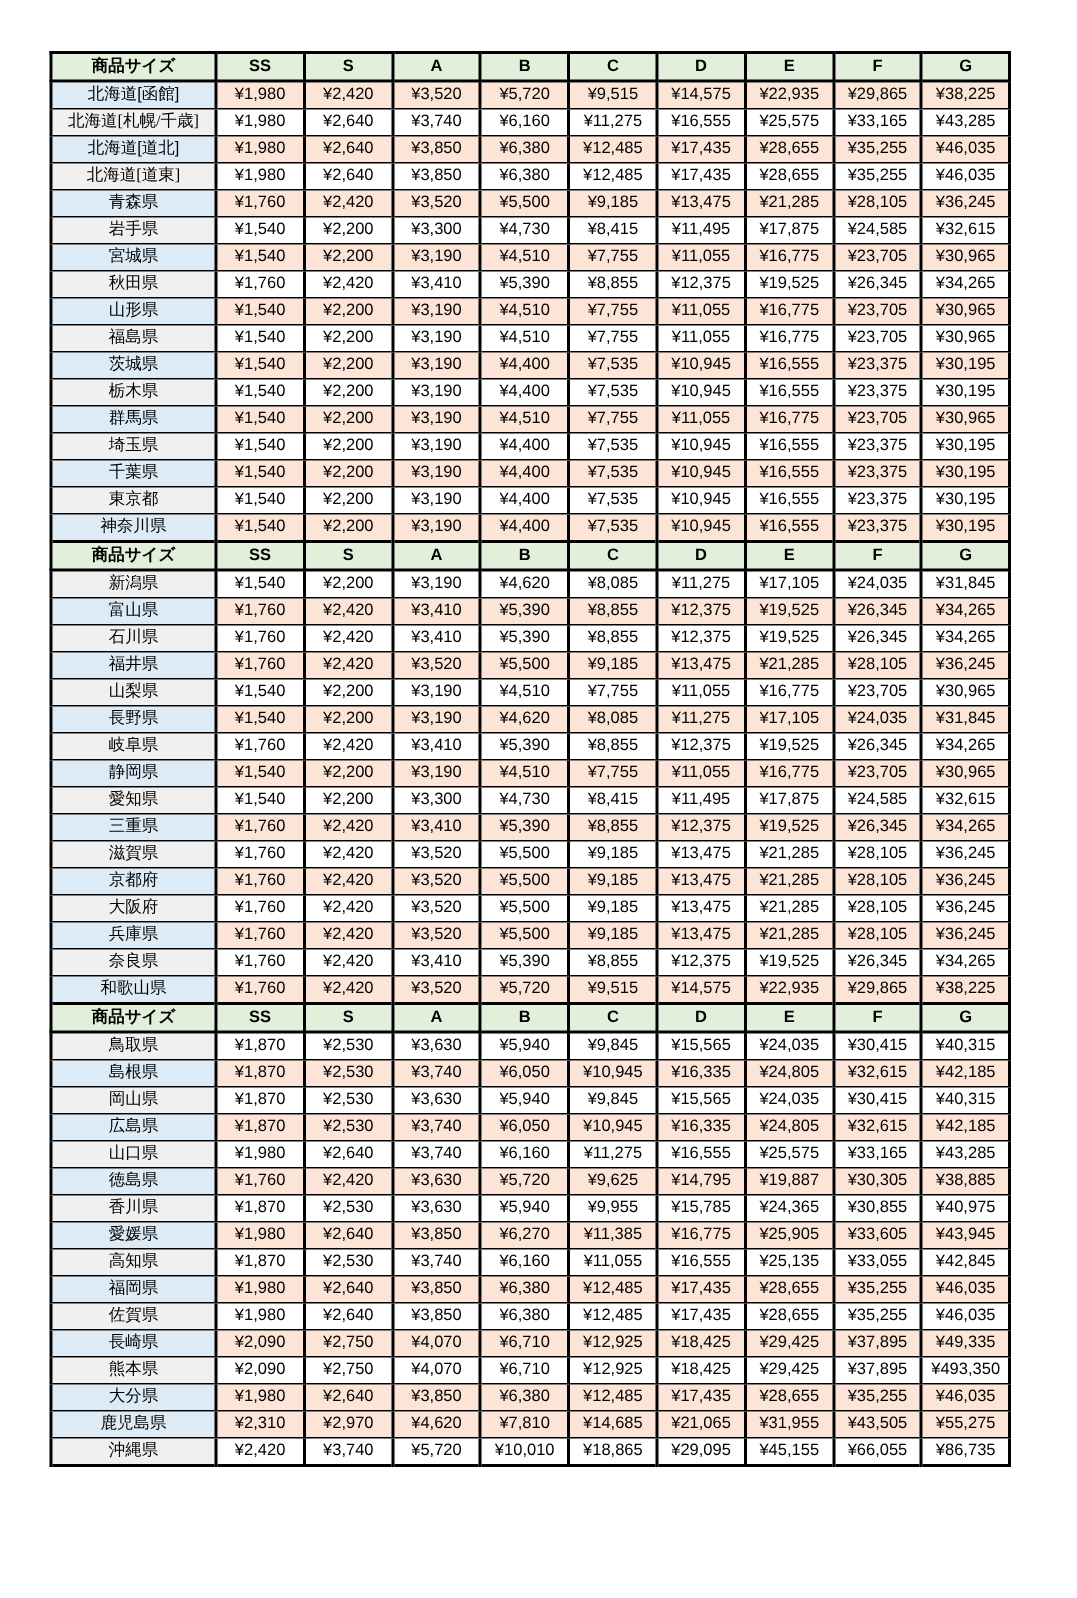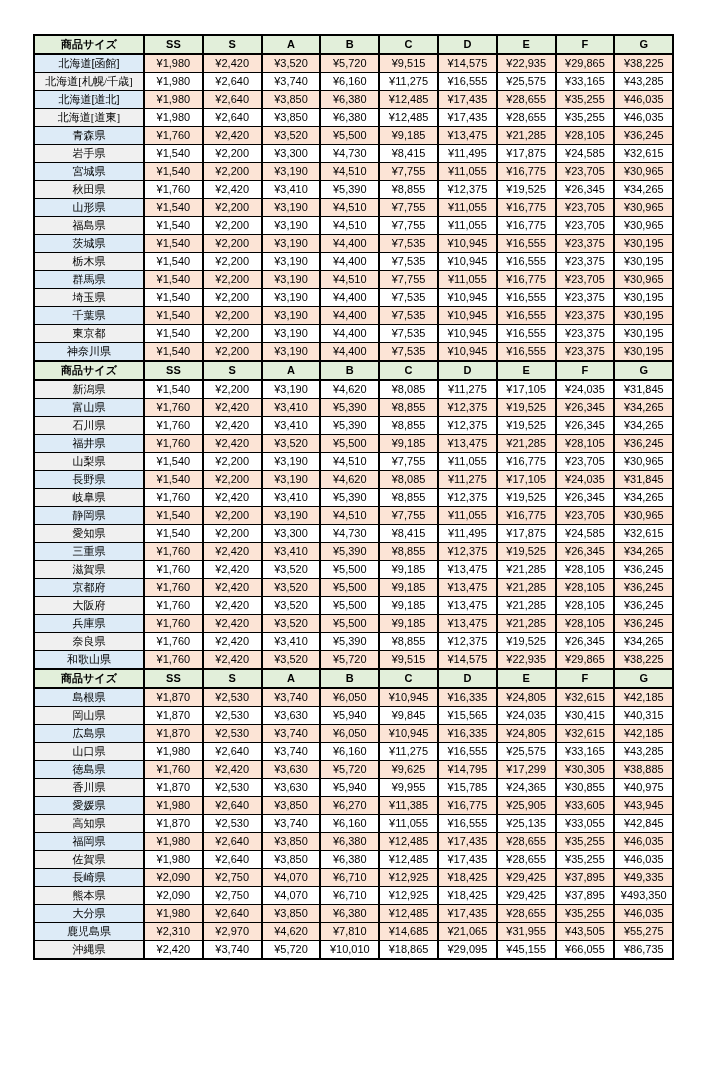--- a/index.html
+++ b/index.html
@@ -493,20 +493,32 @@
         <th>S</th>
         <th>A</th>
         <th>B</th>
         <th>C</th>
         <th>D</th>
         <th>E</th>
         <th>F</th>
         <th>G</th>
       </tr>
       <tr>
+        <td class="lbl gray">鳥取県</td>
+        <td class="price white">¥1,870</td>
+        <td class="price white">¥2,530</td>
+        <td class="price white">¥3,630</td>
+        <td class="price white">¥5,940</td>
+        <td class="price white">¥9,845</td>
+        <td class="price white">¥15,565</td>
+        <td class="price white">¥24,035</td>
+        <td class="price white">¥30,415</td>
+        <td class="price white">¥40,315</td>
+      </tr>
+      <tr>
         <td class="lbl blue">島根県</td>
         <td class="price peach">¥1,870</td>
         <td class="price peach">¥2,530</td>
         <td class="price peach">¥3,740</td>
         <td class="price peach">¥6,050</td>
         <td class="price peach">¥10,945</td>
         <td class="price peach">¥16,335</td>
         <td class="price peach">¥24,805</td>
         <td class="price peach">¥32,615</td>
         <td class="price peach">¥42,185</td>
@@ -548,21 +560,21 @@
         <td class="price white">¥43,285</td>
       </tr>
       <tr>
         <td class="lbl blue">徳島県</td>
         <td class="price peach">¥1,760</td>
         <td class="price peach">¥2,420</td>
         <td class="price peach">¥3,630</td>
         <td class="price peach">¥5,720</td>
         <td class="price peach">¥9,625</td>
         <td class="price peach">¥14,795</td>
-        <td class="price peach">¥17,299</td>
+        <td class="price peach">¥19,887</td>
         <td class="price peach">¥30,305</td>
         <td class="price peach">¥38,885</td>
       </tr>
       <tr>
         <td class="lbl gray">香川県</td>
         <td class="price white">¥1,870</td>
         <td class="price white">¥2,530</td>
         <td class="price white">¥3,630</td>
         <td class="price white">¥5,940</td>
         <td class="price white">¥9,955</td>

